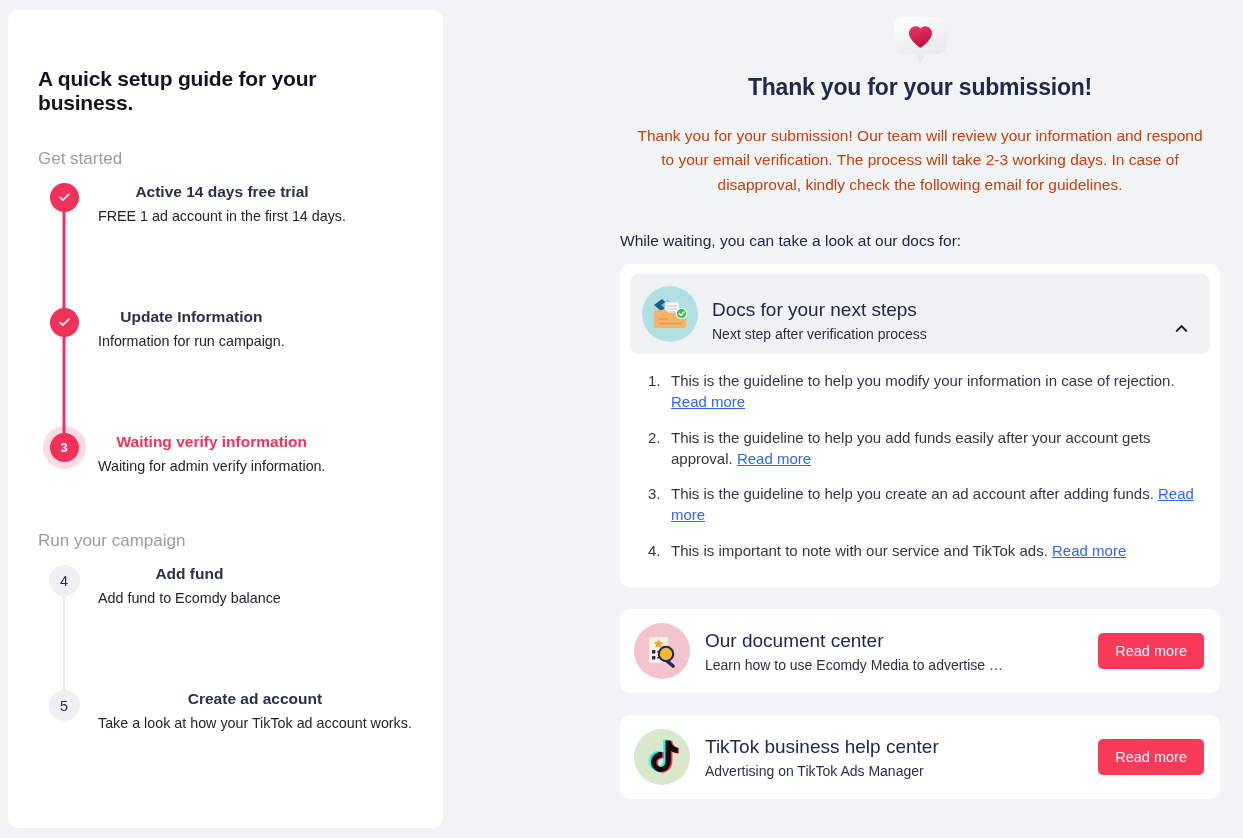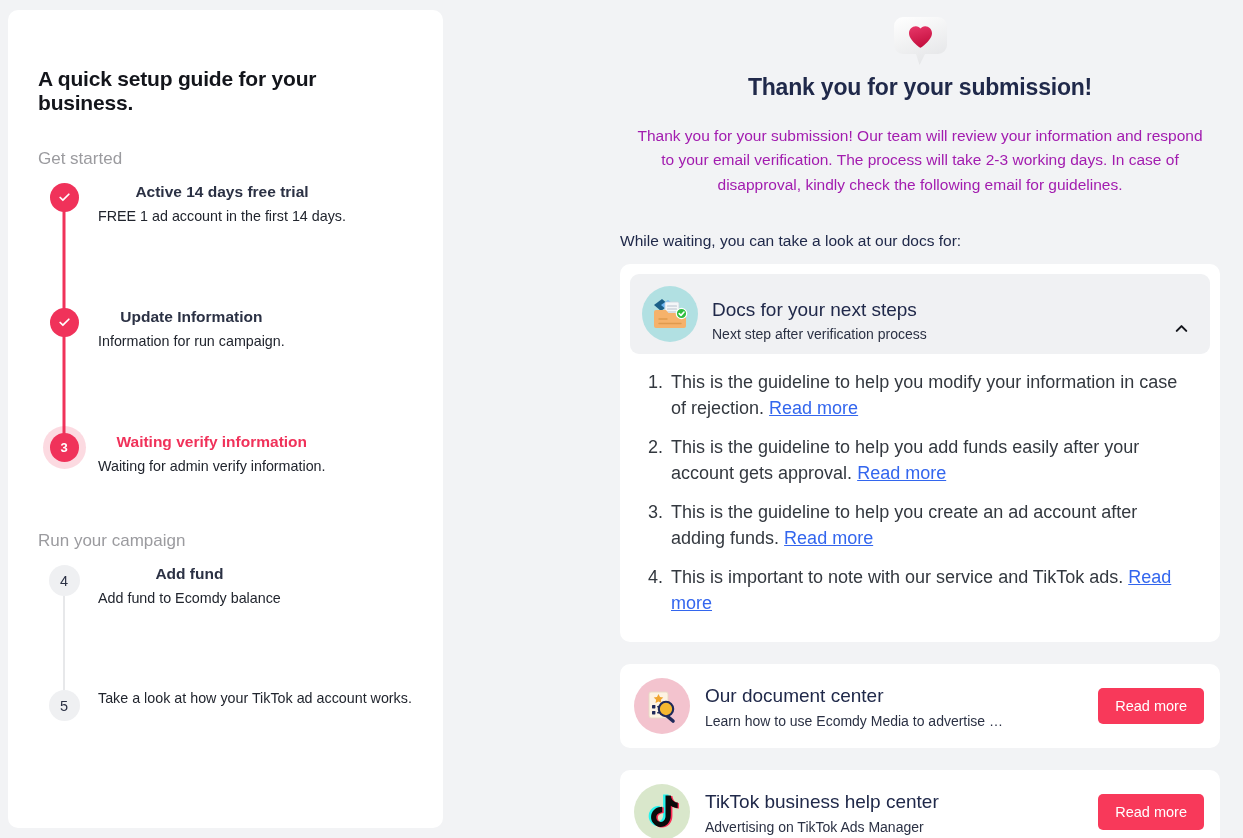--- a/index.html
+++ b/index.html
@@ -123,21 +123,21 @@
   }
   .hero-title {
     font-size: 23px;
     font-weight: bold;
     color: #20294a;
     letter-spacing: -0.2px;
     margin-top: 5px;
   }
   .hero-text {
     font-size: 15.5px;
-    color: #a21caf;
+    color: #c2410c;
     line-height: 1.57;
     margin: 23px auto 0 auto;
     max-width: 570px;
   }
 
   .while-waiting {
     font-size: 15.5px;
     color: #20294a;
     margin: 35px 0 14px 0;
   }
@@ -179,21 +179,21 @@
 
   .docs-list {
     list-style: none;
     counter-reset: dl;
     padding: 16px 16px 14px 16px;
   }
   .docs-list li {
     counter-increment: dl;
     position: relative;
     padding-left: 25px;
-    font-size: 18px;
+    font-size: 15px;
     color: #33383f;
     line-height: 1.42;
     margin-bottom: 14px;
   }
   .docs-list li:last-child { margin-bottom: 2px; }
   .docs-list li::before {
     content: counter(dl) ".";
     position: absolute;
     left: 2px; top: 0;
     color: #33383f;
@@ -298,20 +298,21 @@
           <div class="step-title">Add fund</div>
           <div class="step-desc">Add fund to Ecomdy balance</div>
         </div>
       </div>
 
       <div class="step">
         <div class="marker-col">
           <div class="marker pending">5</div>
         </div>
         <div class="step-body">
+          <div class="step-title">Create ad account</div>
           <div class="step-desc">Take a look at how your TikTok ad account works.</div>
         </div>
       </div>
     </div>
   </div>
 
   <div class="right">
 
     <div class="hero">
       <div class="bubble-icon">

